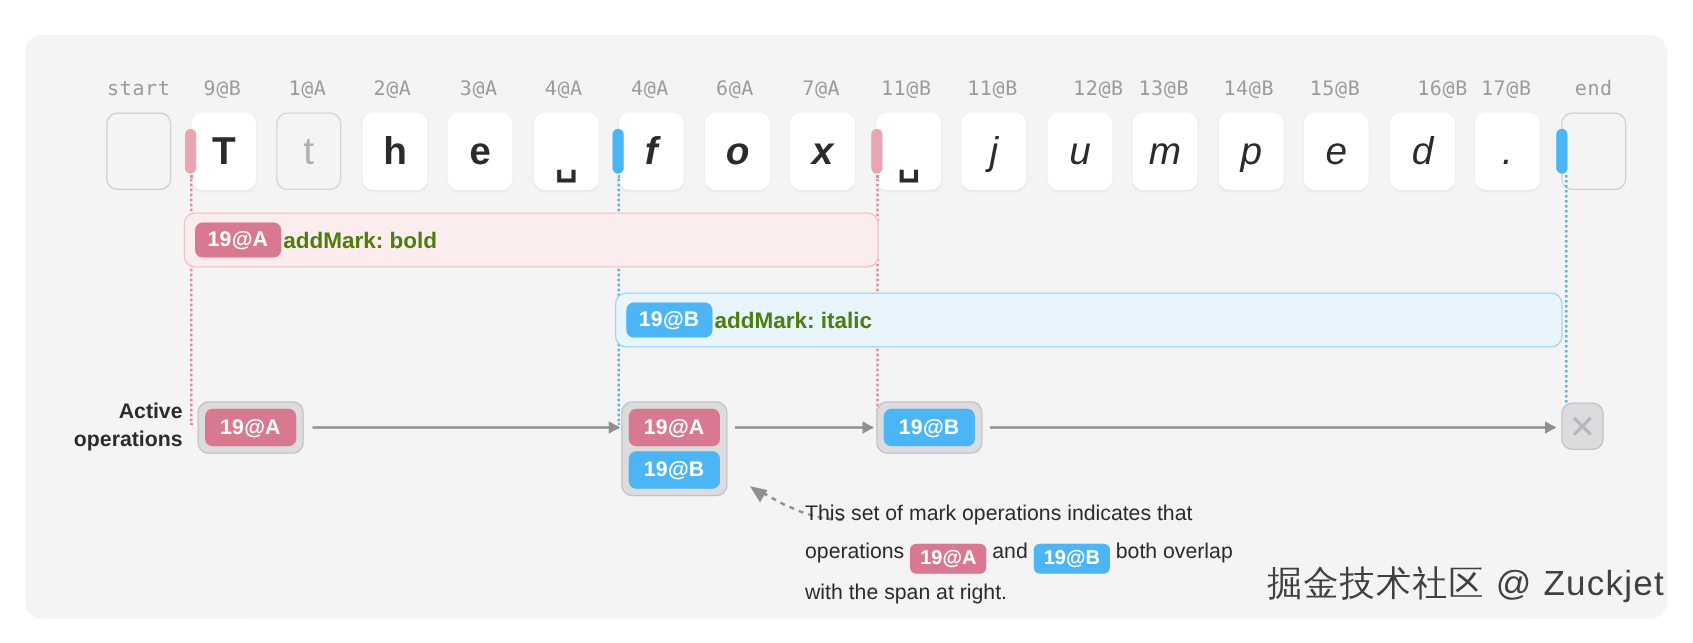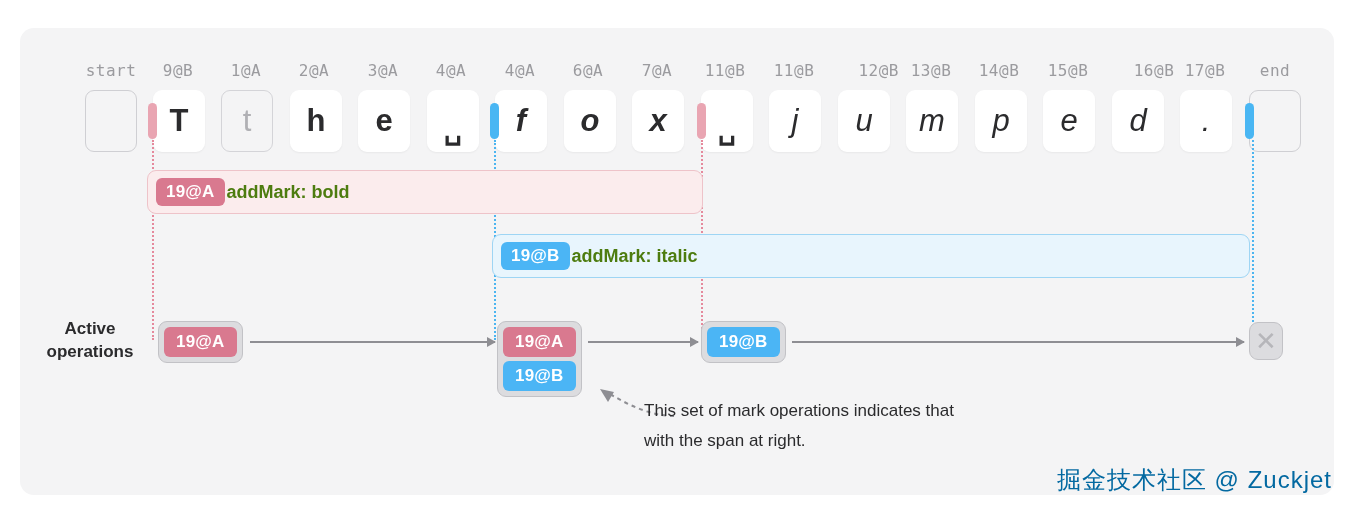--- a/index.html
+++ b/index.html
@@ -130,21 +130,21 @@
     font-weight: 700;
     color: #4d7c0f;
   }
   .markbar.italic .label { font-weight: 600; }
 
   
   .ops-label {
     position: absolute;
     left: 34px; top: 318px;
     width: 112px;
-    text-align: center;
+    text-align: right;
     font-size: 17px;
     font-weight: 700;
     color: #2b2b2d;
     line-height: 1.35;
   }
   .opbox {
     position: absolute;
     background: #dcdcdf;
     border: 1.5px solid #c2c2c6;
     border-radius: 9px;
@@ -199,23 +199,23 @@
     font-size: 16px;
     font-weight: 700;
     vertical-align: -5px;
   }
   .caption .ibadge.pink { background: #d9798f; }
   .caption .ibadge.blue { background: #4bb5f5; }
   .curve { position: absolute; left: 586px; top: 386px; }
 
   .watermark {
     position: absolute;
-    right: 22px; bottom: 18px;
-    font-size: 24px;
-    color: #0369a1;
+    right: 22px; bottom: 28px;
+    font-size: 28px;
+    color: #404040;
     letter-spacing: 1px;
     white-space: nowrap;
   }
 </style>
 </head>
 <body>
 
 <div id="stage">
   <div id="panel"></div>
 
@@ -310,17 +310,24 @@
     <span class="xglyph">✕</span>
   </div>
 
   <svg class="curve" width="92" height="36">
     <path d="M88,30 C66,30 44,20 24,8" stroke="#8e8e93" stroke-width="2" fill="none" stroke-dasharray="4,4"></path>
     <path d="M14,3 L28,6 L22,16 Z" fill="#8e8e93"></path>
   </svg>
 
   <div class="caption">
     <div>This set of mark operations indicates that</div>
+    <div>
+      <span>operations</span>
+      <span class="ibadge pink">19@A</span>
+      <span>and</span>
+      <span class="ibadge blue">19@B</span>
+      <span>both overlap</span>
+    </div>
     <div>with the span at right.</div>
   </div>
 
   <div class="watermark">掘金技术社区 @ Zuckjet</div>
 </div>
 
 </body></html>

